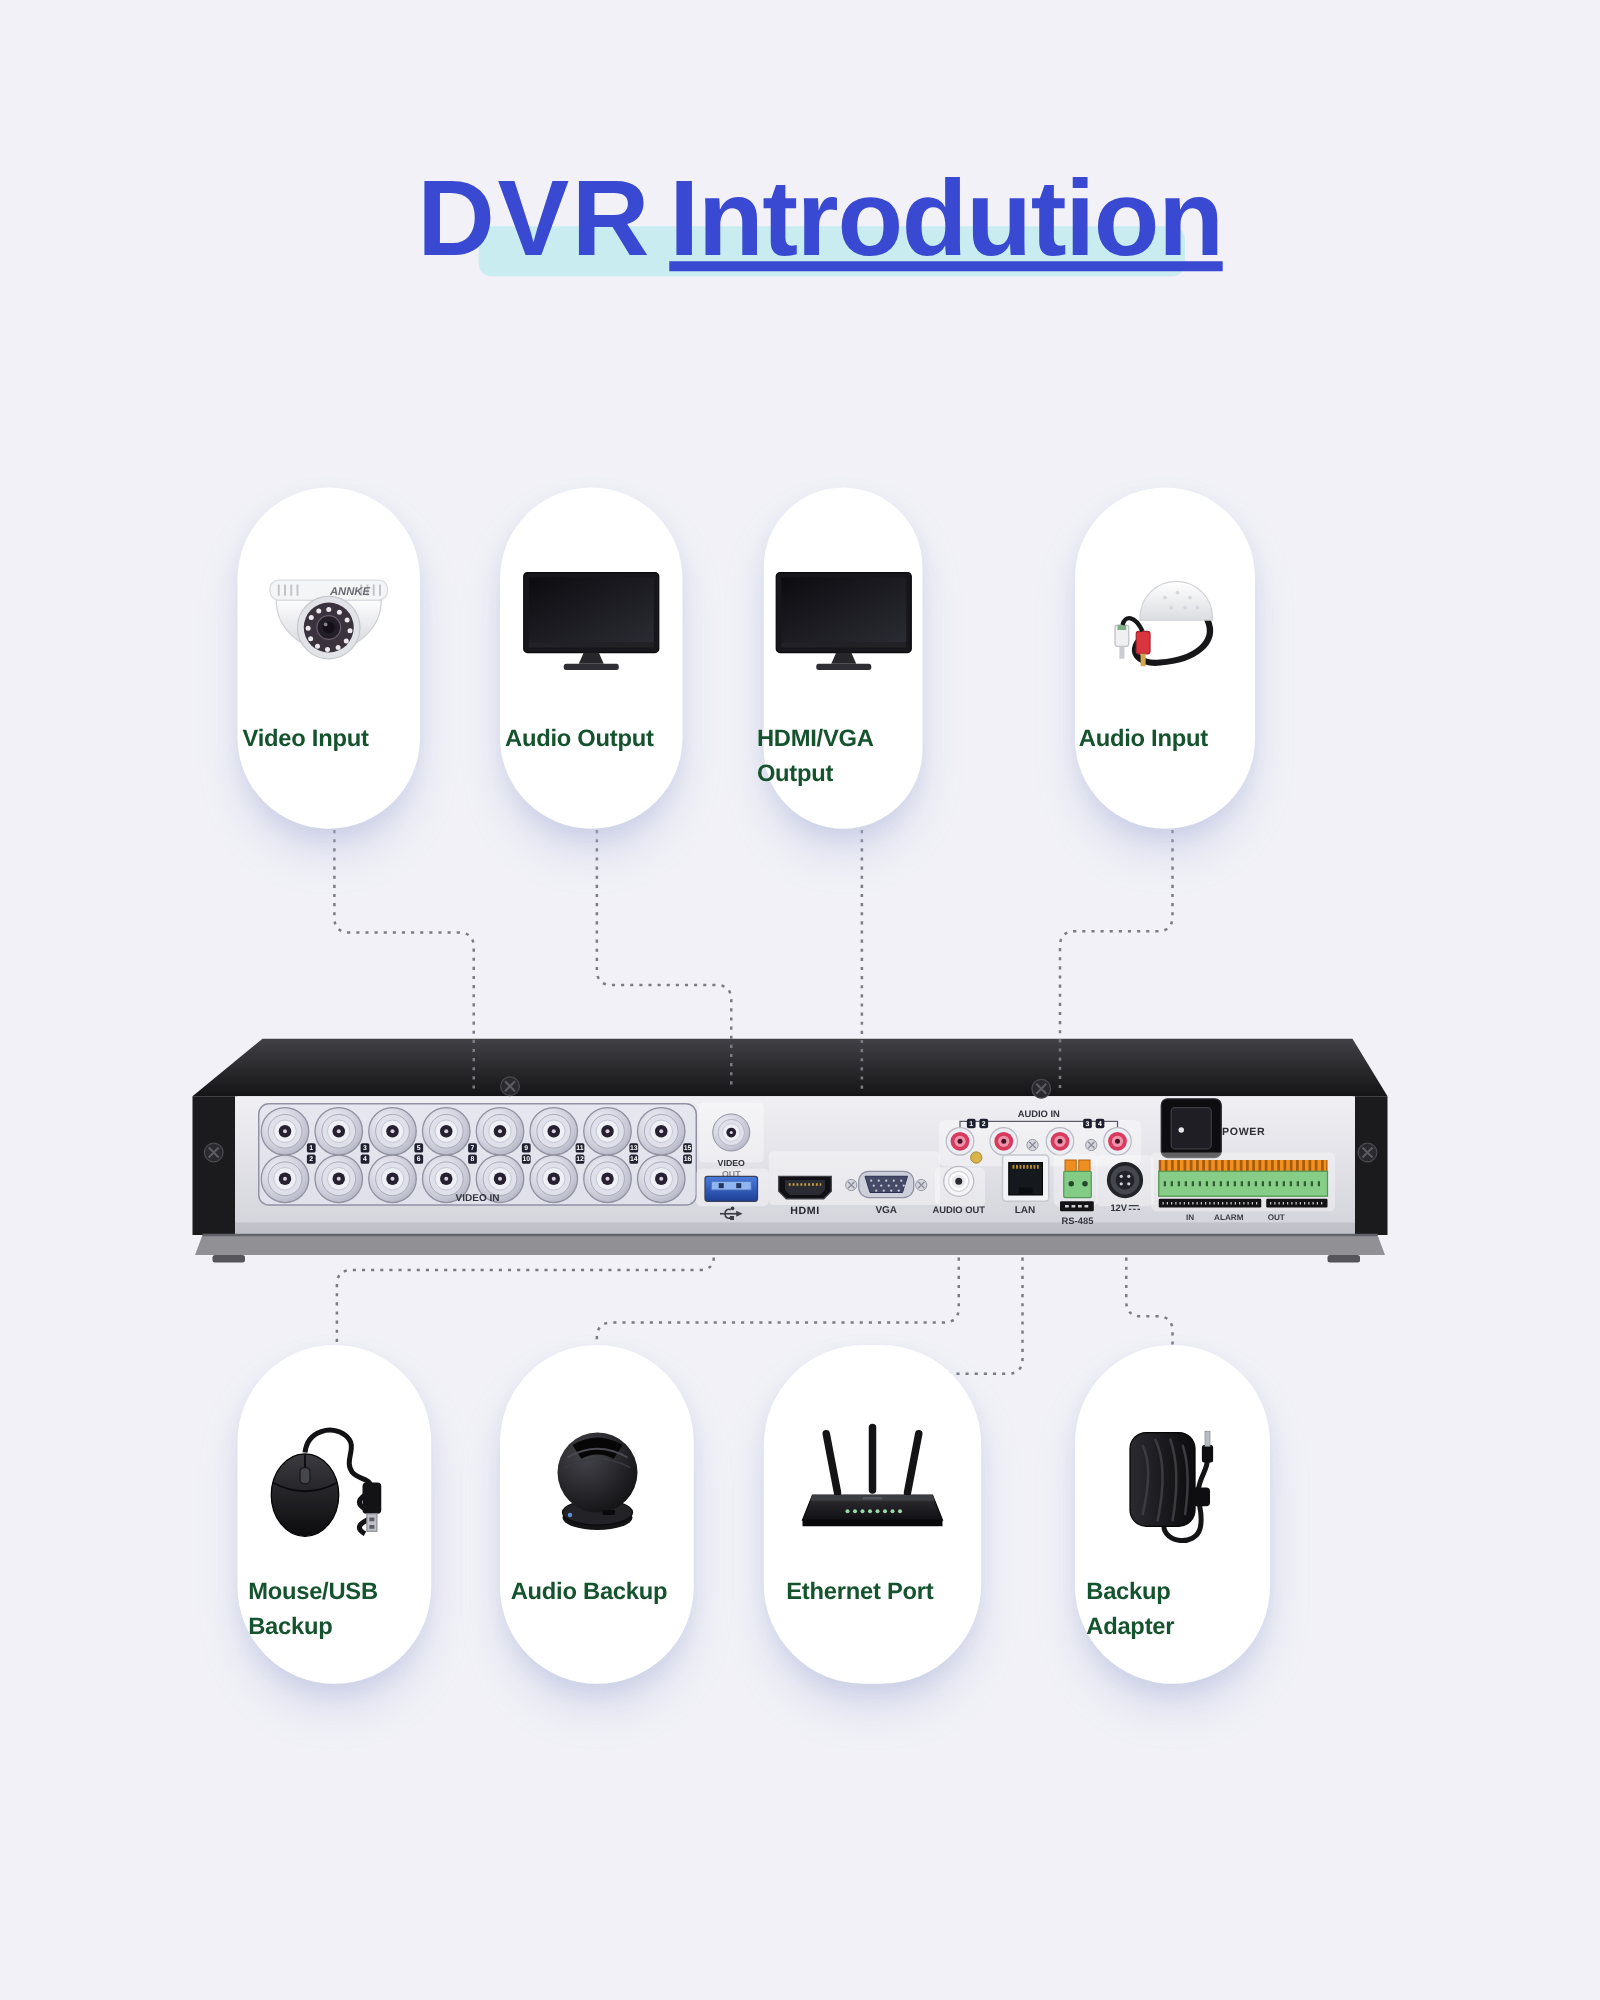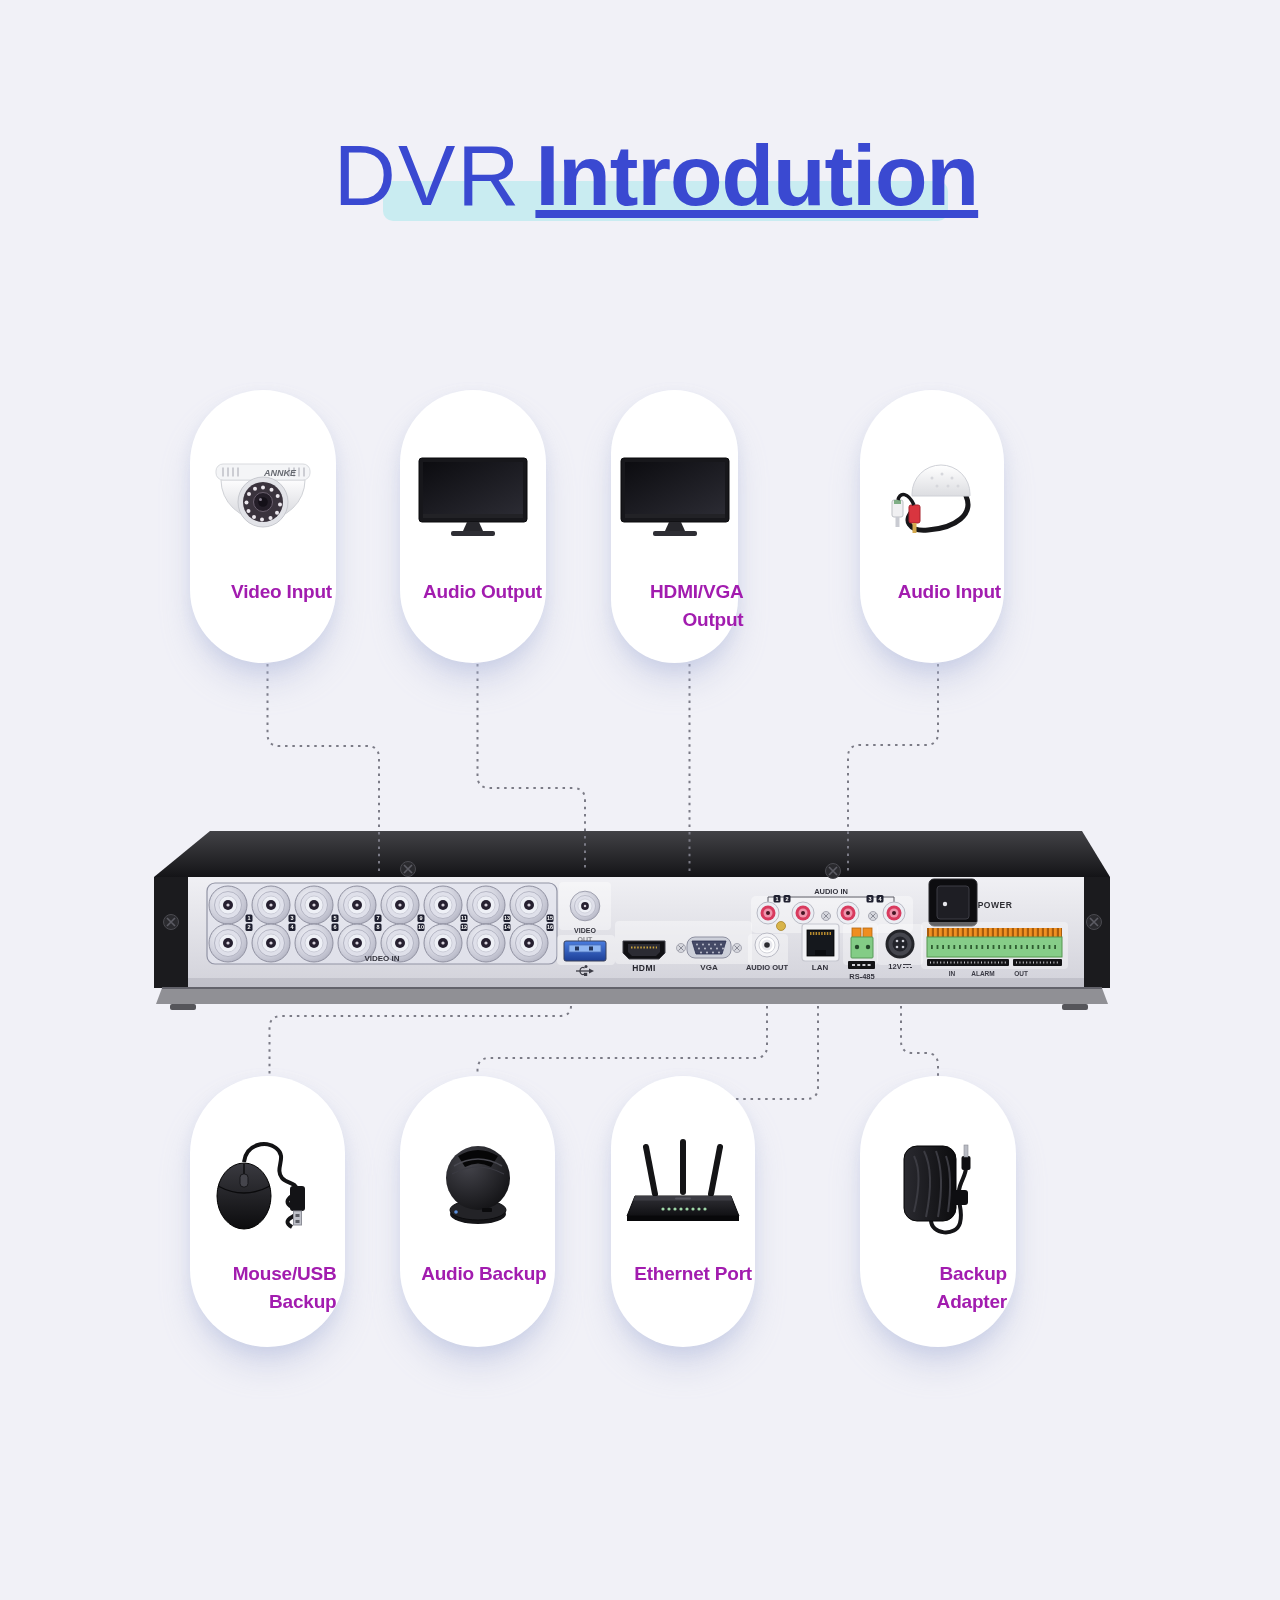--- a/index.html
+++ b/index.html
@@ -13,33 +13,33 @@
   .title-wrap{position:absolute;left:0;top:0;width:1280px;height:260px;}
   .title-highlight{
     position:absolute;left:383px;top:181px;width:565px;height:40px;
     background:#c9ecf1;border-radius:10px;z-index:0;
   }
   h1.title{
     position:absolute;left:0;top:128px;width:1280px;margin:0;padding-left:16px;
     text-align:center;z-index:1;font-size:86px;line-height:1.1;color:#3a49d1;
     font-family:"Liberation Sans",sans-serif;
   }
-  h1.title .t-light{font-weight:400;letter-spacing:2px;margin-top:29px;}
+  h1.title .t-light{font-weight:700;letter-spacing:2px;margin-top:29px;}
   h1.title .t-bold{font-weight:700;margin-left:14px;letter-spacing:-1px;text-decoration:underline;}
   
   .card{
     position:absolute;background:#fff;border-radius:80px;z-index:3;
     box-shadow:0 22px 34px -6px rgba(168,178,216,.45),0 6px 14px rgba(188,196,228,.28);
   }
   .card.toprow{width:146px;height:273px;top:390px;}
   .card.bottomrow{width:155px;height:271px;top:1076px;}
   .card-img{position:absolute;top:58px;left:50%;transform:translateX(-50%);width:124px;height:112px;}
   .card-label{
     position:absolute;left:50%;transform:translateX(-50%);width:138px;
-    text-align:right;font-size:19px;font-weight:700;color:#a21caf;line-height:28px;
+    text-align:left;font-size:19px;font-weight:700;color:#14532d;line-height:28px;
     letter-spacing:-0.2px;
   }
   .toprow .card-label{top:188px;}
   .bottomrow .card-label{top:184px;}
   svg{font-family:"Liberation Sans",sans-serif;}
   svg text{user-select:none;}
 </style>
 </head>
 <body>
 
@@ -465,21 +465,21 @@
       <path d="M42,22 q20,-12 40,0 l-7,11 q-13,-7 -26,0 z" fill="#060607"></path>
       <path d="M38,32 q24,-14 48,0" stroke="#4a4a52" stroke-width="1.5" fill="none"></path>
       <path d="M36,40 q26,-14 52,0" stroke="#3a3a42" stroke-width="1.2" fill="none"></path>
       <circle cx="40" cy="78" r="1.8" fill="#5b8dd9"></circle>
       <rect x="66" y="74" width="10" height="4" rx="1" fill="#0a0a0c"></rect>
     </svg>
   </div>
   <div class="card-label">Audio Backup</div>
 </div>
 
-<div class="card bottomrow" style="left:611px;width:144px;">
+<div class="card bottomrow" style="left:611px;width:174px;">
   <div class="card-img">
     <svg viewBox="0 0 124 112" width="124" height="112">
       <defs>
           <linearGradient id="rtg" x1="0" y1="0" x2="0" y2="1">
         <stop offset="0" stop-color="#303036"></stop>
             <stop offset="1" stop-color="#101013"></stop>
           </linearGradient>
         </defs>
       <path d="M34,60 L25,13" stroke="#141416" stroke-width="6" stroke-linecap="round"></path>
       <path d="M62,58 L62,8" stroke="#141416" stroke-width="6" stroke-linecap="round"></path>

